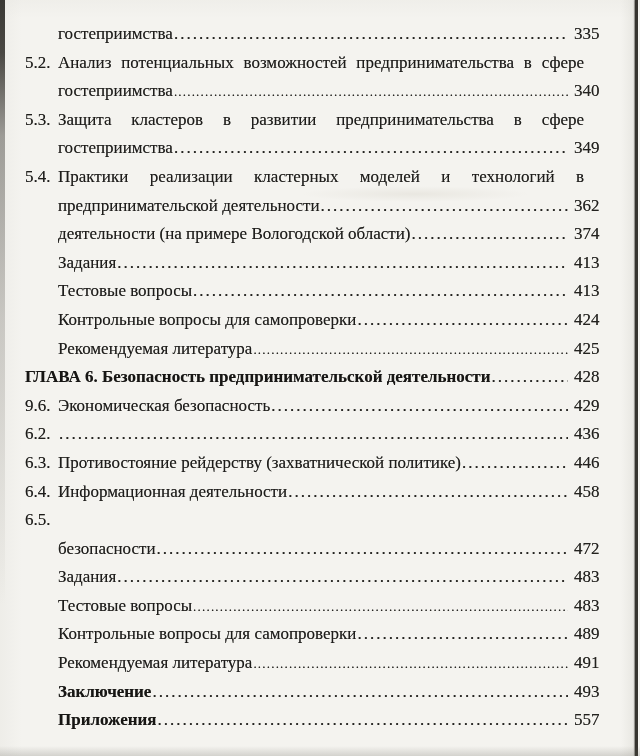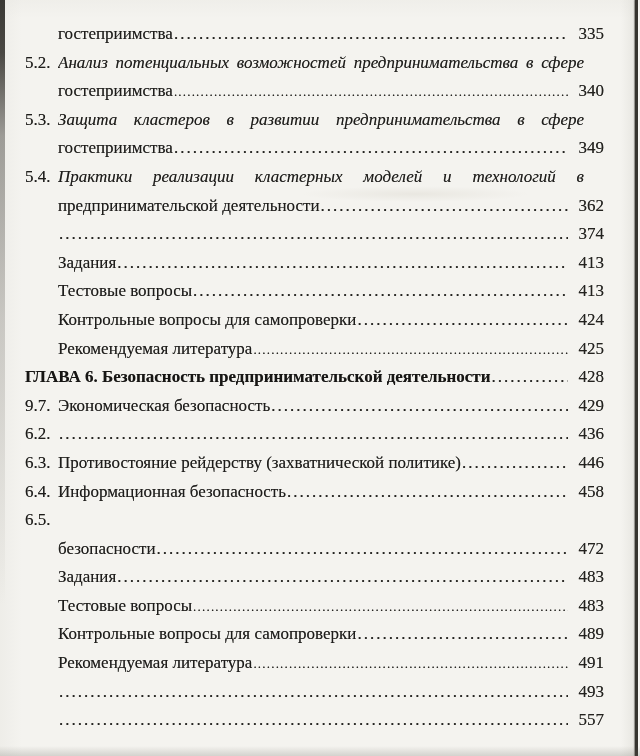--- a/index.html
+++ b/index.html
@@ -71,40 +71,39 @@
     width: 33px;
   }
   .row .txt { flex: 0 0 auto; }
   .row.justify .txt {
     flex: 1 1 auto;
     text-align: justify;
     text-align-last: justify;
     padding-right: 20px;
     white-space: normal;
     overflow: hidden;
-    font-style: italic;
   }
   .row.bold .txt, .row.bold .num { font-weight: bold; color: #171614; }
   .row .dots {
     flex: 1 1 auto;
     overflow: hidden;
     white-space: nowrap;
     margin: 0 6px 0 1px;
     letter-spacing: 2px;
     font-weight: normal;
     color: #23221f;
   }
   .row .dots.fine {
     font-size: 13px;
     letter-spacing: 1.2px;
   }
   .row .pg {
     flex: 0 0 auto;
     min-width: 30px;
-    text-align: right;
+    text-align: left;
     color: #23221f;
     font-weight: normal;
   }
 </style>
 </head>
 <body>
 
 <div class="page">
   <div class="toc" id="toc">
       <div class="row">
@@ -138,20 +137,21 @@
         <span class="txt">Практики реализации кластерных моделей и технологий в</span>
       </div>
       <div class="row">
         <span class="num"></span>
         <span class="txt">предпринимательской деятельности</span>
         <span class="dots">............................................................................................................................................................................................................................</span>
         <span class="pg">362</span>
       </div>
       <div class="row">
         <span class="num"></span>
+        <span class="txt">деятельности (на примере Вологодской области)</span>
         <span class="dots">............................................................................................................................................................................................................................</span>
         <span class="pg">374</span>
       </div>
       <div class="row">
         <span class="num"></span>
         <span class="txt">Задания</span>
         <span class="dots">............................................................................................................................................................................................................................</span>
         <span class="pg">413</span>
       </div>
       <div class="row">
@@ -171,39 +171,39 @@
         <span class="txt">Рекомендуемая литература</span>
         <span class="dots fine">............................................................................................................................................................................................................................</span>
         <span class="pg">425</span>
       </div>
       <div class="row bold">
         <span class="txt">ГЛАВА 6. Безопасность предпринимательской деятельности</span>
         <span class="dots">............................................................................................................................................................................................................................</span>
         <span class="pg">428</span>
       </div>
       <div class="row">
-        <span class="num">9.7.</span>
+        <span class="num">9.6.</span>
         <span class="txt">Экономическая безопасность</span>
         <span class="dots">............................................................................................................................................................................................................................</span>
         <span class="pg">429</span>
       </div>
       <div class="row">
         <span class="num">6.2.</span>
         <span class="dots">............................................................................................................................................................................................................................</span>
         <span class="pg">436</span>
       </div>
       <div class="row">
         <span class="num">6.3.</span>
         <span class="txt">Противостояние рейдерству (захватнической политике)</span>
         <span class="dots">............................................................................................................................................................................................................................</span>
         <span class="pg">446</span>
       </div>
       <div class="row">
         <span class="num">6.4.</span>
-        <span class="txt">Информационная безопасность</span>
+        <span class="txt">Информационная деятельности</span>
         <span class="dots">............................................................................................................................................................................................................................</span>
         <span class="pg">458</span>
       </div>
       <div class="row">
         <span class="num">6.5.</span>
       </div>
       <div class="row">
         <span class="num"></span>
         <span class="txt">безопасности</span>
         <span class="dots">............................................................................................................................................................................................................................</span>
@@ -228,25 +228,27 @@
         <span class="pg">489</span>
       </div>
       <div class="row">
         <span class="num"></span>
         <span class="txt">Рекомендуемая литература</span>
         <span class="dots fine">............................................................................................................................................................................................................................</span>
         <span class="pg">491</span>
       </div>
       <div class="row bold">
         <span class="num"></span>
+        <span class="txt">Заключение</span>
         <span class="dots">............................................................................................................................................................................................................................</span>
         <span class="pg">493</span>
       </div>
       <div class="row bold">
         <span class="num"></span>
+        <span class="txt">Приложения</span>
         <span class="dots">............................................................................................................................................................................................................................</span>
         <span class="pg">557</span>
       </div>
     </div>
   <div class="smudge"></div>
   <div class="edge-left"></div>
   <div class="edge-right-shade"></div>
   <div class="edge-right"></div>
   <div class="edge-bottom"></div>
 </div>

